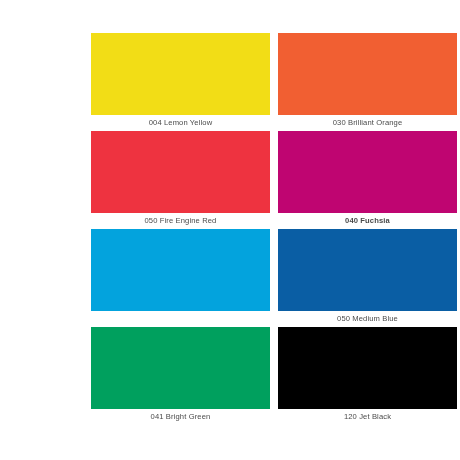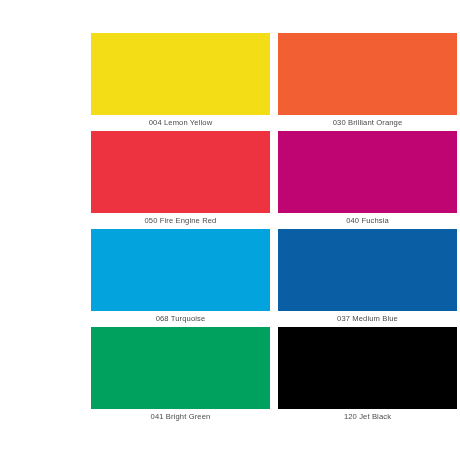--- a/index.html
+++ b/index.html
@@ -80,31 +80,30 @@
       <div class="swatch-label" style="color: rgb(74, 74, 74);">030 Brilliant Orange</div>
     </div>
 
     <div class="swatch-cell">
       <div class="swatch-chip" style="background-color: rgb(238, 51, 64);"></div>
       <div class="swatch-label" style="color: rgb(74, 74, 74);">050 Fire Engine Red</div>
     </div>
 
     <div class="swatch-cell">
       <div class="swatch-chip" style="background-color: rgb(191, 5, 113);"></div>
-      <div class="swatch-label" style="color: rgb(74, 74, 74);">040 Fuchsia</div>
+      <div class="swatch-label" style="color: rgb(74, 74, 74); font-weight: bold;">040 Fuchsia</div>
     </div>
 
     <div class="swatch-cell">
       <div class="swatch-chip" style="background-color: rgb(3, 163, 221);"></div>
-      <div class="swatch-label" style="color: rgb(74, 74, 74);">068 Turquoise</div>
     </div>
 
     <div class="swatch-cell">
       <div class="swatch-chip" style="background-color: rgb(10, 94, 164);"></div>
-      <div class="swatch-label" style="color: rgb(74, 74, 74);">037 Medium Blue</div>
+      <div class="swatch-label" style="color: rgb(74, 74, 74);">050 Medium Blue</div>
     </div>
 
     <div class="swatch-cell">
       <div class="swatch-chip" style="background-color: rgb(0, 160, 94);"></div>
       <div class="swatch-label" style="color: rgb(74, 74, 74);">041 Bright Green</div>
     </div>
 
     <div class="swatch-cell">
       <div class="swatch-chip" style="background-color: rgb(0, 0, 0);"></div>
       <div class="swatch-label" style="color: rgb(74, 74, 74);">120 Jet Black</div>

